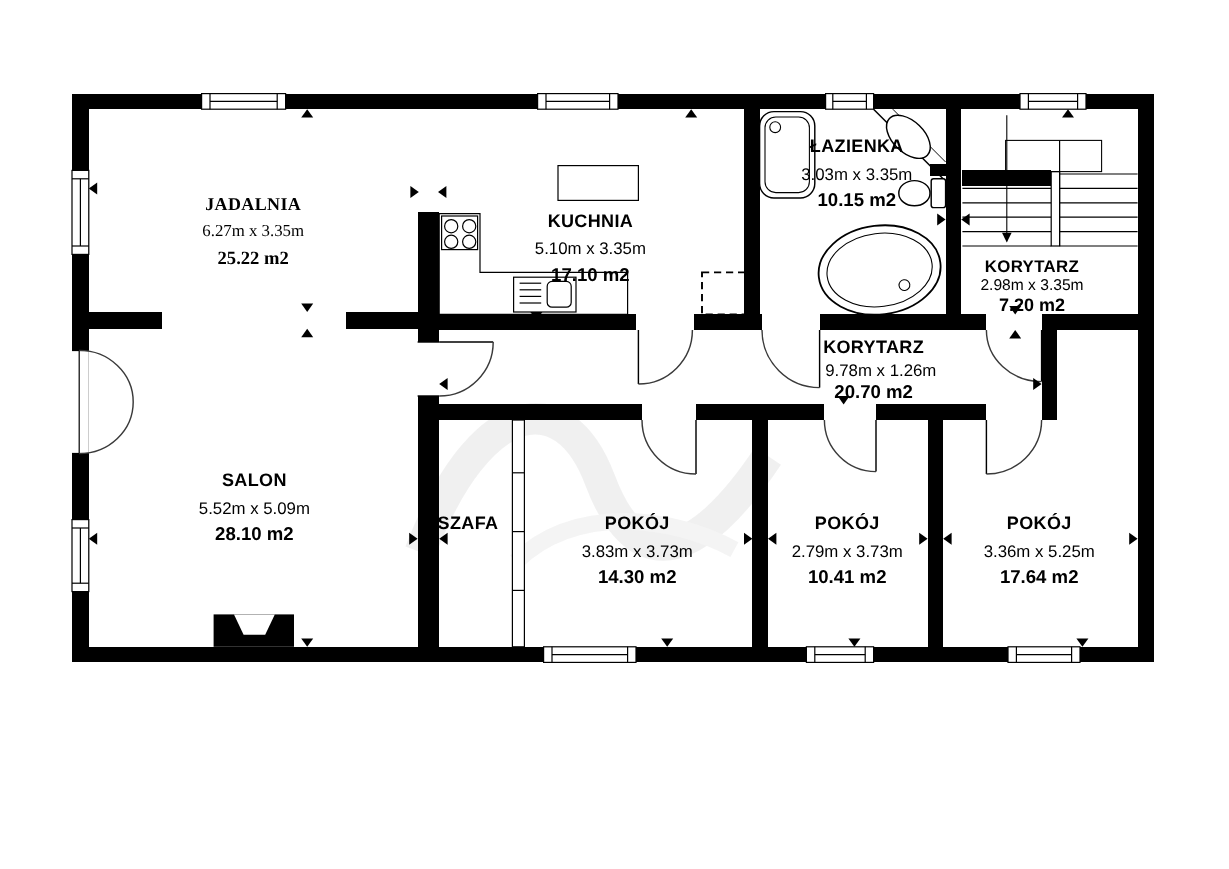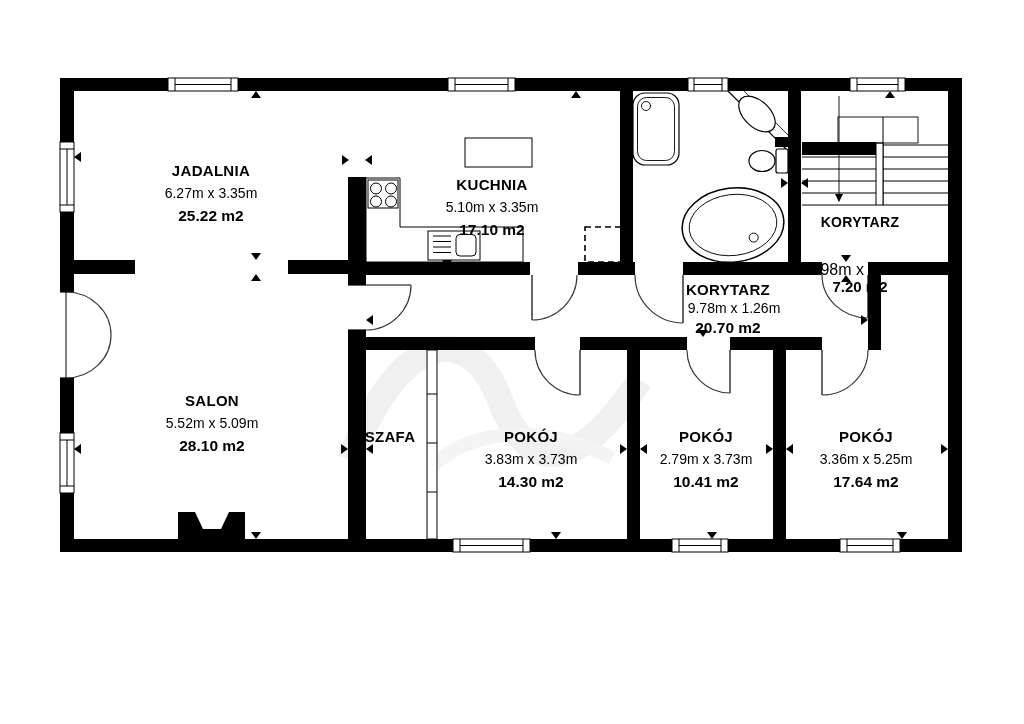--- a/index.html
+++ b/index.html
@@ -4,21 +4,21 @@
 <style>
   html,body{margin:0;padding:0;background:#fff;}
   #plan{position:relative;width:1024px;height:724px;background:#fff;overflow:hidden;
         font-family:"Liberation Sans","DejaVu Sans",sans-serif;color:#000;}
   #plan svg{position:absolute;left:0;top:0;}
   .room-label{position:absolute;transform:translateX(-50%);text-align:center;white-space:nowrap;}
   .room-name{display:block;font-weight:700;font-size:15px;line-height:22px;letter-spacing:.3px;}
   .room-dims{display:block;font-weight:400;font-size:14px;line-height:23px;}
   .room-area{display:block;font-weight:700;font-size:15.5px;line-height:22px;}
   .tight .room-name{font-size:14px;line-height:16px;}
-  .tight .room-dims{font-size:16px;line-height:16px;margin-top:32px;}
+  .tight .room-dims{font-size:13px;line-height:16px;}
   .tight .room-area{font-size:15px;line-height:17px;}
   .semi .room-name{line-height:19px;}
   .semi .room-dims{line-height:19px;margin-left:12px;}
   .semi .room-area{line-height:19px;}
 </style>
 </head>
 <body>
 
 <div id="plan">
 
@@ -254,30 +254,35 @@
     <polygon points="251,532 261,532 256,539"></polygon>
         <polygon points="551,532 561,532 556,539"></polygon>
     <polygon points="707,532 717,532 712,539"></polygon>
         <polygon points="897,532 907,532 902,539"></polygon>
     <polygon points="841,255 851,255 846,262"></polygon>
         <polygon points="841,282 851,282 846,275"></polygon>
     <polygon points="698,330 708,330 703,337"></polygon>
   </g>
 </svg>
 
-  <div class="room-label" style="left:211px;top:160px;">
+  <div class="room-label" style="left:211px;top:160px;font-family:Liberation Serif, serif;">
     <span class="room-name">JADALNIA</span>
     <span class="room-dims">6.27m x 3.35m</span>
     <span class="room-area">25.22 m2</span>
   </div>
   <div class="room-label" style="left:492px;top:174px;text-align:center;">
     <span class="room-name">KUCHNIA</span>
     <span class="room-dims">5.10m x 3.35m</span>
     <span class="room-area">17.10 m2</span>
   </div>
+  <div class="room-label" style="left:714px;top:112px;">
+    <span class="room-name">ŁAZIENKA</span>
+    <span class="room-dims">3.03m x 3.35m</span>
+    <span class="room-area">10.15 m2</span>
+  </div>
   <div class="room-label tight" style="left:860px;top:214px;">
     <span class="room-name">KORYTARZ</span>
     <span class="room-dims">2.98m x 3.35m</span>
     <span class="room-area">7.20 m2</span>
   </div>
   <div class="room-label semi" style="left:728px;top:280px;">
     <span class="room-name">KORYTARZ</span>
     <span class="room-dims">9.78m x 1.26m</span>
     <span class="room-area">20.70 m2</span>
   </div>

